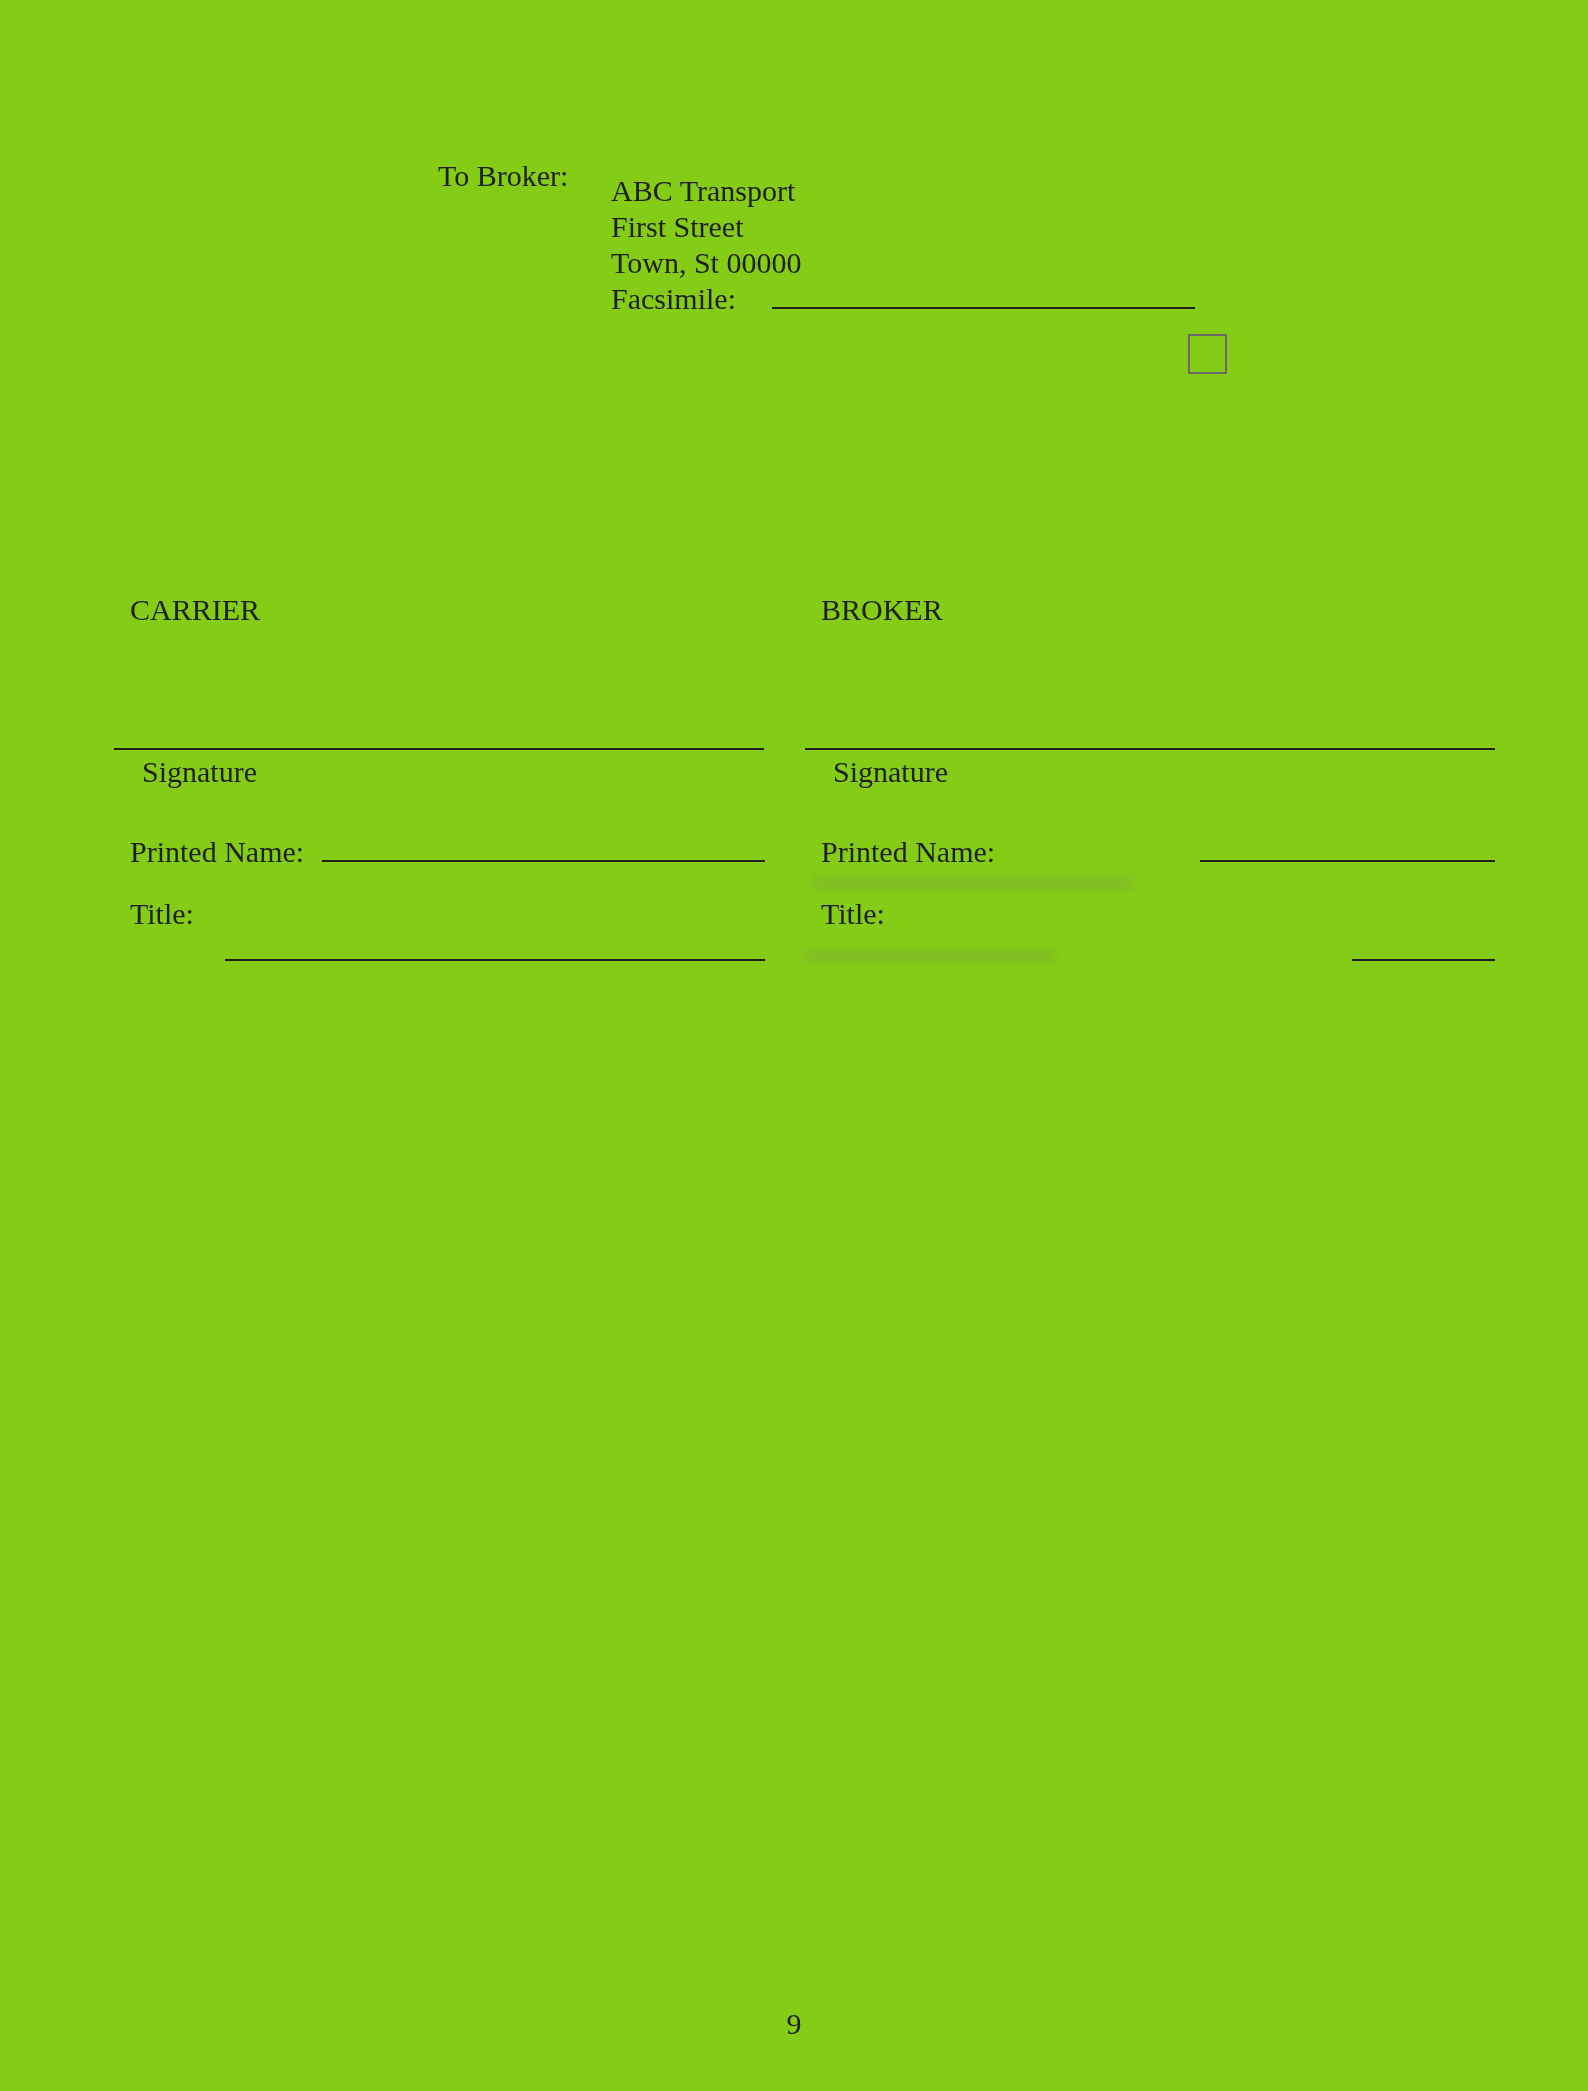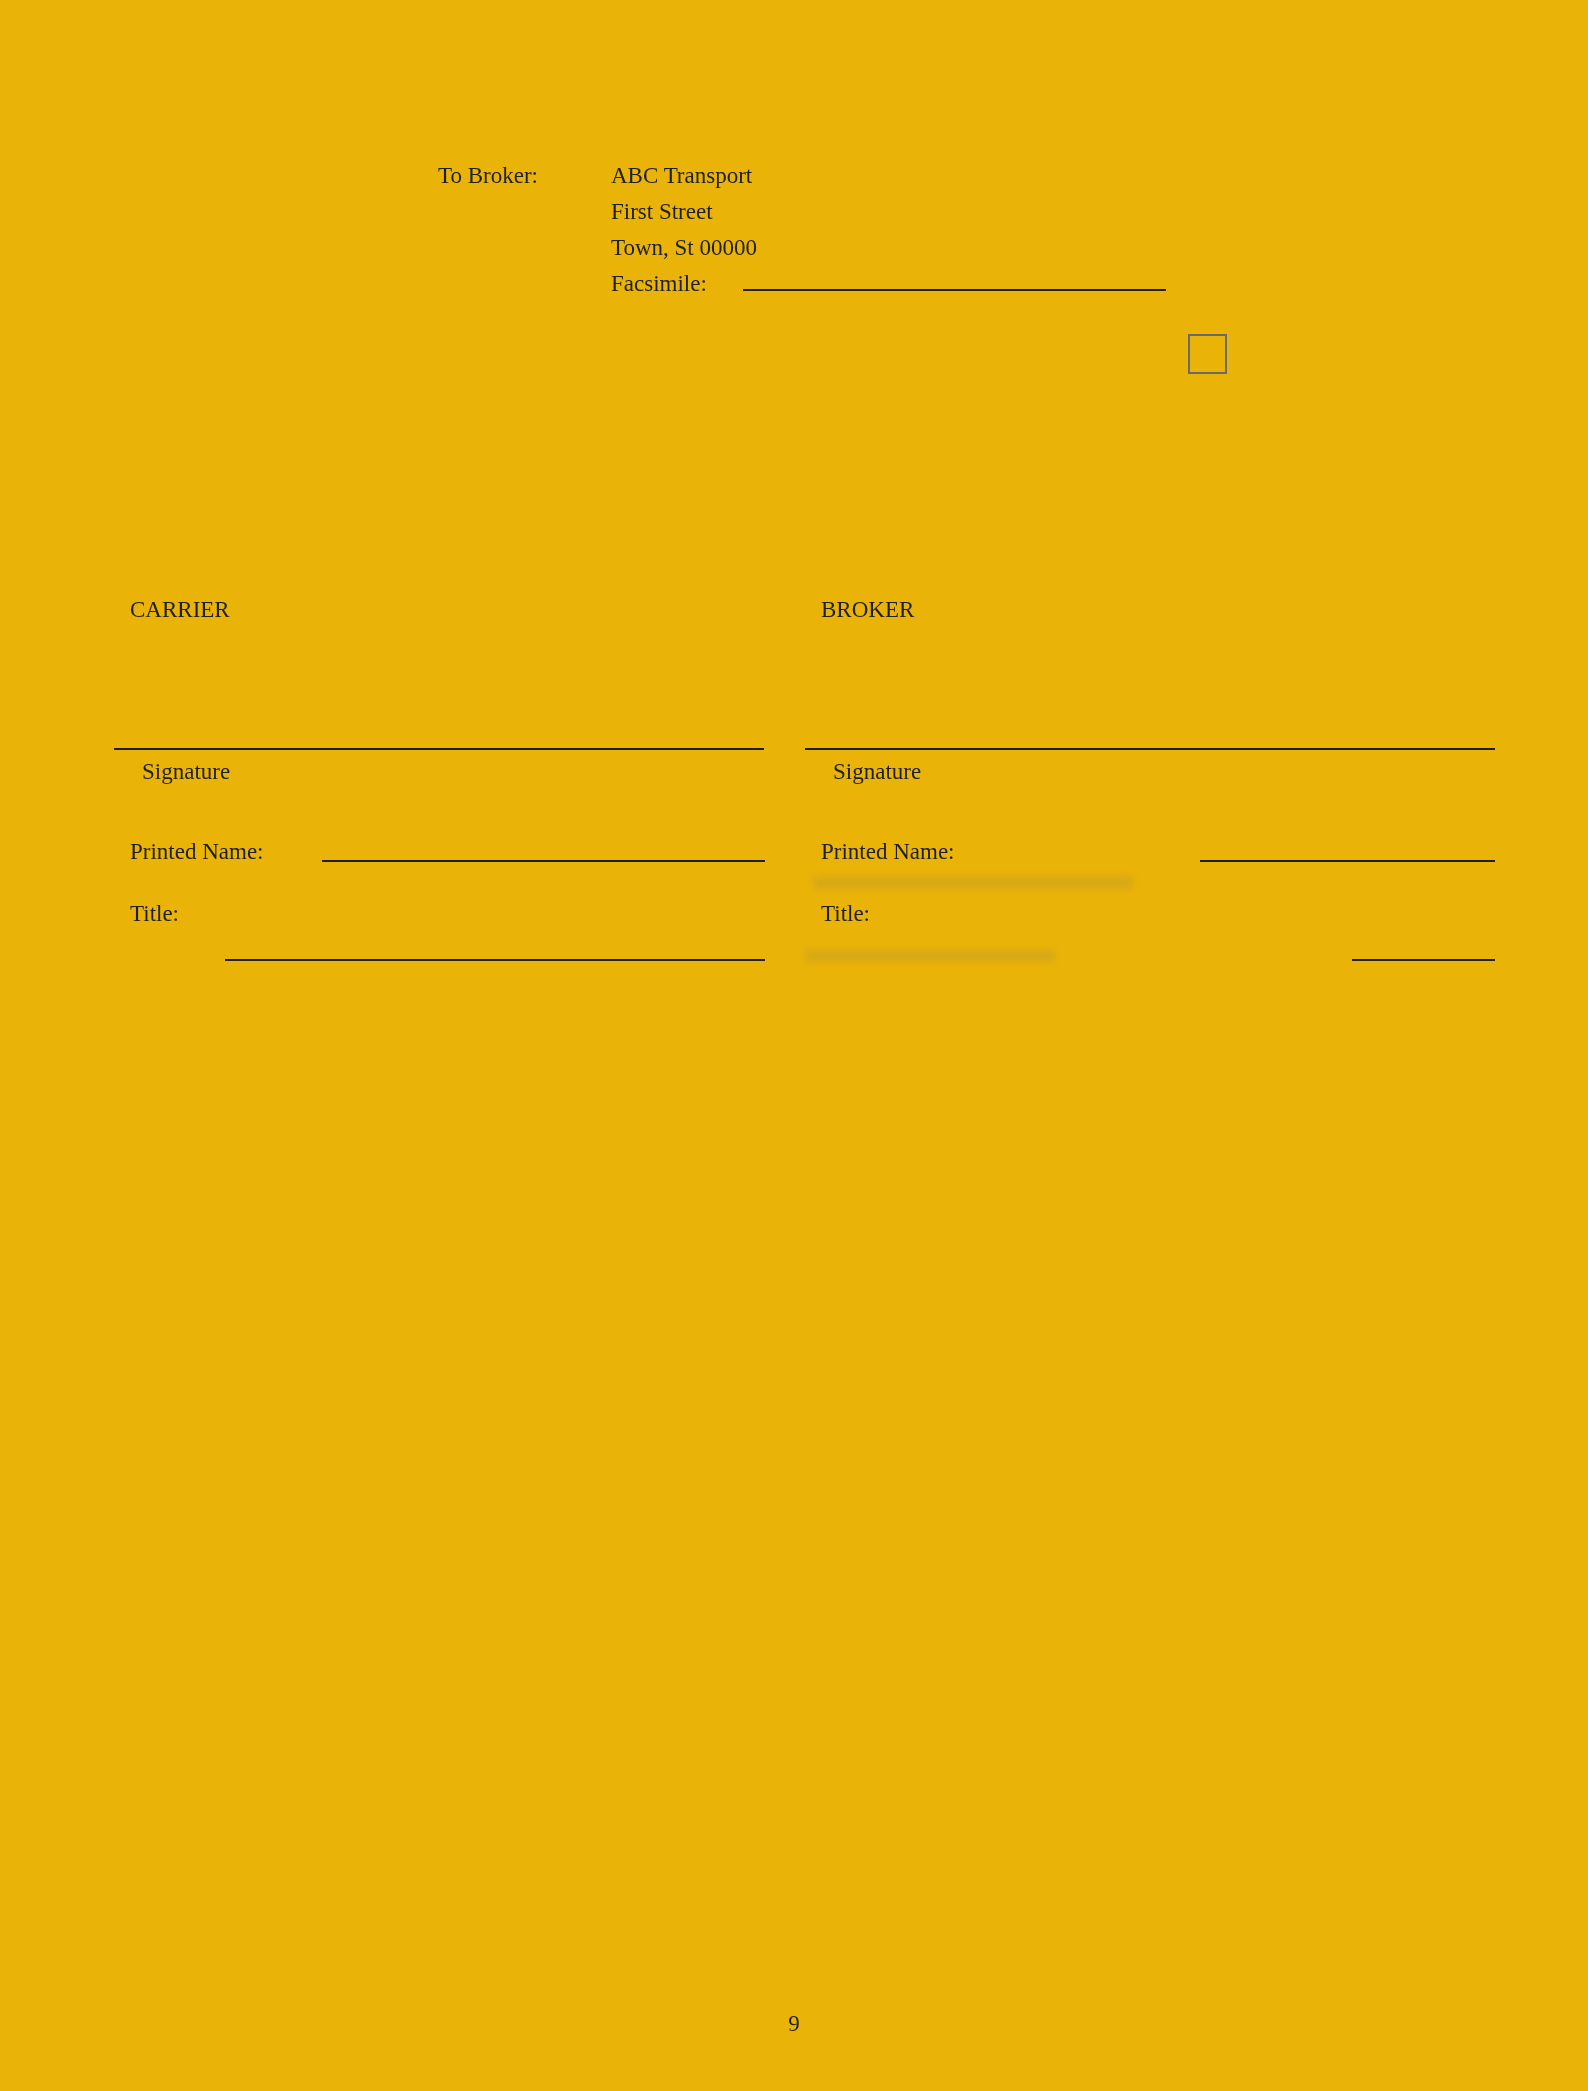--- a/index.html
+++ b/index.html
@@ -10,29 +10,29 @@
     background: #ffffff;
     font-family: "Liberation Serif", "DejaVu Serif", serif;
     color: #1f1f1f;
     position: relative;
   }
   .page {
     position: absolute;
     inset: 0;
     width: 1588px;
     height: 2091px;
-    font-size: 23px;
+    font-size: 30px;
     line-height: 36px;
     overflow: hidden;
-    background: #eab308;
+    background: #84cc16;
   }
 
   
   .to-broker-label { position: absolute; left: 438px; top: 158px; white-space: nowrap; }
-  .address-block   { position: absolute; left: 611px; top: 158px; }
+  .address-block   { position: absolute; left: 611px; top: 173px; }
   .address-block .row { white-space: nowrap; height: 36px; }
   .fill-line {
     display: inline-block;
     height: 24px;
     border-bottom: 2px solid #1f1f1f;
     vertical-align: baseline;
   }
   .attn-line { margin-left: 22px; width: 495px; }
   .fax-line  { margin-left: 36px; width: 423px; }
 

